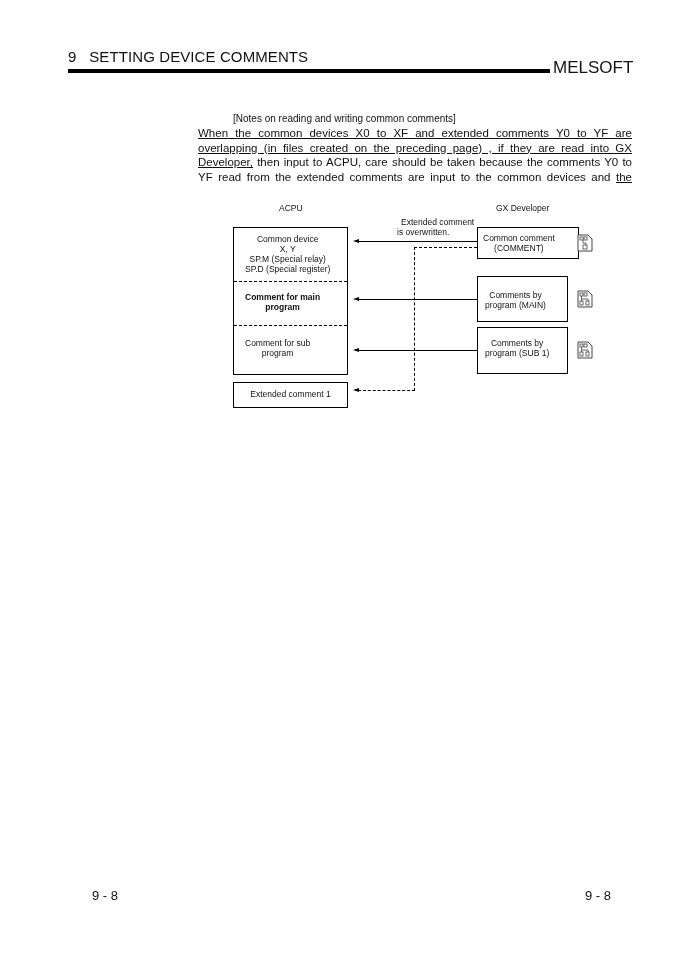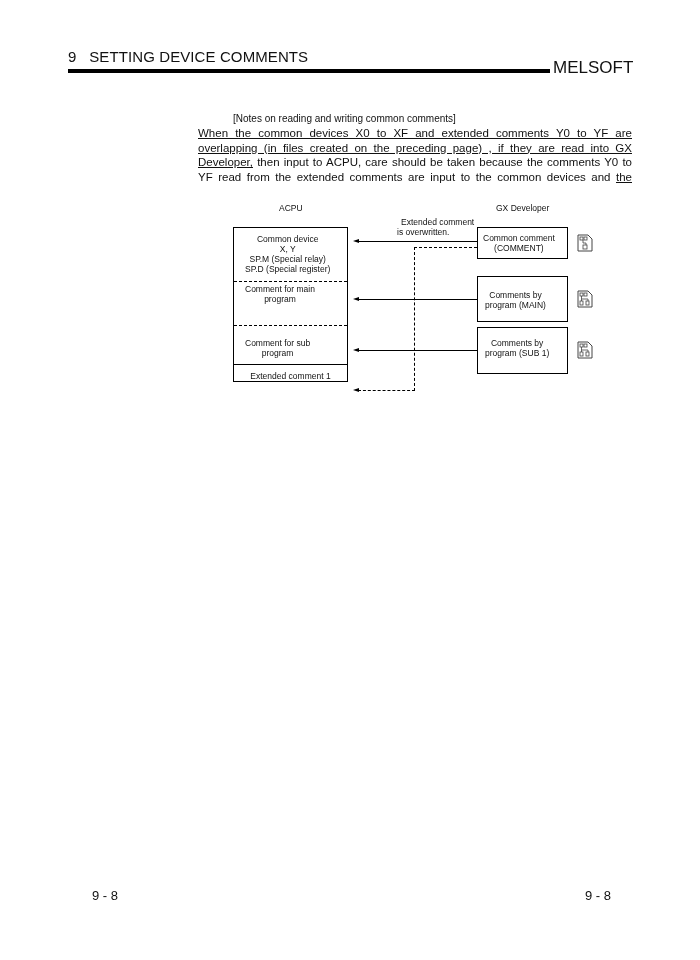--- a/index.html
+++ b/index.html
@@ -49,34 +49,34 @@
   <div class="abs box" style="left:233px; top:227px; width:115px; height:148px;"></div>
   <div class="abs dash-h" style="left:234px; top:281px; width:113px;"></div>
   <div class="abs dash-h" style="left:234px; top:325px; width:113px;"></div>
 
   <div class="abs lbl" style="left:245px; top:234px;">
     <div>Common device</div>
     <div>X, Y</div>
     <div>SP.M (Special relay)</div>
     <div>SP.D (Special register)</div>
   </div>
-  <div class="abs lbl" style="left:245px; top:284px;">
+  <div class="abs lbl" style="left:245px; top:292px;font-weight:bold;">
     <div>Comment for main</div>
     <div>program</div>
   </div>
   <div class="abs lbl" style="left:245px; top:338px;">
     <div>Comment for sub</div>
     <div>program</div>
   </div>
 
-  <div class="abs box-thin" style="left:233px; top:364px; width:115px; height:18px; text-align:center;">
+  <div class="abs box-thin" style="left:233px; top:382px; width:115px; height:26px; text-align:center;">
     <span class="lbl" style="line-height:16px;">Extended comment 1</span>
   </div>
 
-  <div class="abs box" style="left:477px; top:227px; width:91px; height:32px;">
+  <div class="abs box" style="left:477px; top:227px; width:102px; height:32px;">
     <div class="lbl" style="position:absolute; left:5px; top:5px;">
       <div>Common comment</div>
       <div>(COMMENT)</div>
     </div>
   </div>
   <div class="abs box" style="left:477px; top:276px; width:91px; height:46px;">
     <div class="lbl" style="position:absolute; left:7px; top:13px;">
       <div>Comments by</div>
       <div>program (MAIN)</div>
     </div>

